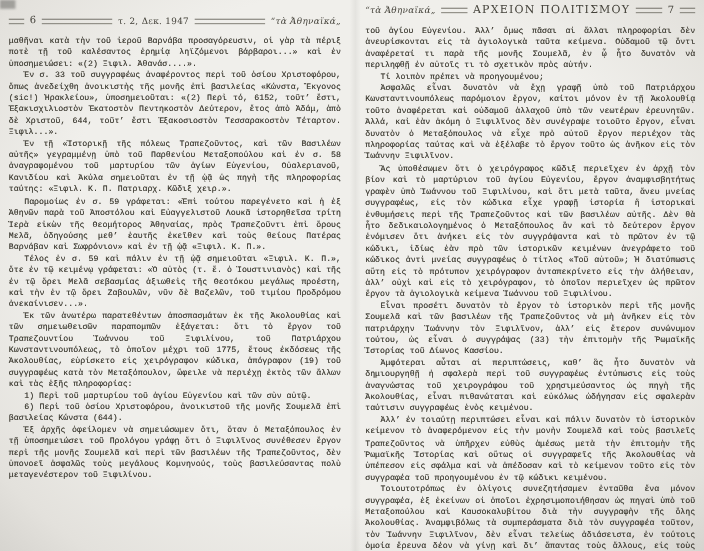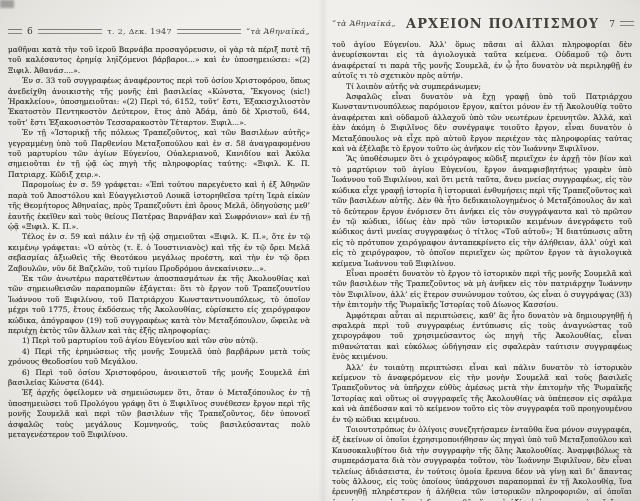--- a/index.html
+++ b/index.html
@@ -40,46 +40,46 @@
 
   .page-header {
     display: flex;
     align-items: center;
     gap: 5px;
     font-size: 8px;
     letter-spacing: 0.3px;
     color: #44423a;
     margin-bottom: 9px;
     white-space: nowrap;
-    margin-top: 12px;
   }
   .page-header .rule {
     flex: 1 1 auto;
     height: 3px;
     border-top: 1px solid #5a584f;
     border-bottom: 1px solid #6b695f;
     opacity: 0.75;
   }
   .page-header .rule.short {
     flex: 0 0 14px;
   }
   .pg-num { font-size: 9px; color: #3c3a33; }
   .run-title { font-style: italic; }
-  .section-title { letter-spacing: 1.1px; font-size: 13px; font-weight: bold; }
+  .section-title { letter-spacing: 1.1px; font-size: 10px; }
 
   .page-body {
     font-size: 7.5px;
     line-height: 10.4px;
     text-align: justify;
     color: #3a382f;
     text-shadow: 0 0 0.45px rgba(58,56,47,0.55);
   }
   .page-body p {
     margin: 0;
     text-indent: 14px;
+    font-family: Liberation Mono, monospace;
   }
   .page-body p.cont { text-indent: 0; }
   .corner-smudge {
     position: absolute;
     left: 0; top: 0;
     width: 14px; height: 8px;
     background: rgba(40,40,36,0.35);
     filter: blur(1px);
   }
 </style>
@@ -99,41 +99,40 @@
       <span class="run-title">“τὰ Ἀθηναϊκά„</span>
     </header>
     <div class="page-body">
       <p class="cont">μαθῆναι κατὰ τὴν τοῦ ἱεροῦ Βαρνάβα προσαγόρευσιν, οἱ γὰρ τὰ πέριξ ποτὲ τῇ τοῦ καλέσαντος ἐρημίᾳ ληϊζόμενοι βάρβαροι...» καὶ ἐν ὑποσημειώσει: «(2) Ξιφιλ. Ἀθανάσ....».</p>
       <p>Ἐν σ. 33 τοῦ συγγραφέως ἀναφέροντος περὶ τοῦ ὁσίου Χριστοφόρου, ὅπως ἀνεδείχθη ἀνοικιστὴς τῆς μονῆς ἐπὶ βασιλείας «Κώνστα, Ἔκγονος (sic!) Ἡρακλείου», ὑποσημειοῦται: «(2) Περὶ τό, 6152, τοῦτ’ ἔστι, Ἑξακισχιλιοστὸν Ἑκατοστὸν Πεντηκοστὸν Δεύτερον, ἔτος ἀπὸ Ἀδάμ, ἀπὸ δὲ Χριστοῦ, 644, τοῦτ’ ἔστι Ἑξακοσιοστὸν Τεσσαρακοστὸν Τέταρτον. Ξιφιλ...».</p>
       <p>Ἐν τῇ «Ἱστορικῇ τῆς πόλεως Τραπεζοῦντος, καὶ τῶν Βασιλέων αὐτῆς» γεγραμμένῃ ὑπὸ τοῦ Παρθενίου Μεταξοπούλου καὶ ἐν σ. 58 ἀναγραφομένου τοῦ μαρτυρίου τῶν ἁγίων Εὐγενίου, Οὐαλεριανοῦ, Κανιδίου καὶ Ἀκύλα σημειοῦται ἐν τῇ ᾠᾷ ὡς πηγὴ τῆς πληροφορίας ταύτης: «Ξιφιλ. Κ. Π. Πατριαρχ. Κῶδιξ χειρ.».</p>
       <p>Παρομοίως ἐν σ. 59 γράφεται: «Ἐπὶ τούτου παρεγένετο καὶ ἡ ἐξ Ἀθηνῶν παρὰ τοῦ Ἀποστόλου καὶ Εὐαγγελιστοῦ Λουκᾶ ἱστορηθεῖσα τρίτη Ἱερὰ εἰκὼν τῆς Θεομήτορος Ἀθηναίας, πρὸς Τραπεζοῦντι ἐπὶ ὄρους Μελᾶ, ὁδηγούσης μεθ’ ἑαυτῆς ἐκεῖθεν καὶ τοὺς θείους Πατέρας Βαρνάβαν καὶ Σωφρόνιον» καὶ ἐν τῇ ᾠᾷ «Ξιφιλ. Κ. Π.».</p>
       <p>Τέλος ἐν σ. 59 καὶ πάλιν ἐν τῇ ᾠᾷ σημειοῦται «Ξιφιλ. Κ. Π.», ὅτε ἐν τῷ κειμένῳ γράφεται: «Ὁ αὐτὸς (τ. ἔ. ὁ Ἰουστινιανὸς) καὶ τῆς ἐν τῷ ὄρει Μελᾶ σεβασμίας ἀξιωθεὶς τῆς Θεοτόκου μεγάλως προέστη, καὶ τὴν ἐν τῷ ὄρει Ζαβουλῶν, νῦν δὲ Βαζελῶν, τοῦ τιμίου Προδρόμου ἀνεκαίνισεν...».</p>
       <p>Ἐκ τῶν ἀνωτέρω παρατεθέντων ἀποσπασμάτων ἐκ τῆς Ἀκολουθίας καὶ τῶν σημειωθεισῶν παραπομπῶν ἐξάγεται: ὅτι τὸ ἔργον τοῦ Τραπεζουντίου Ἰωάννου τοῦ Ξιφιλίνου, τοῦ Πατριάρχου Κωνσταντινουπόλεως, τὸ ὁποῖον μέχρι τοῦ 1775, ἔτους ἐκδόσεως τῆς Ἀκολουθίας, εὑρίσκετο εἰς χειρόγραφον κώδικα, ἀπόγραφον (19) τοῦ συγγραφέως κατὰ τὸν Μεταξόπουλον, ὤφειλε νὰ περιέχῃ ἐκτὸς τῶν ἄλλων καὶ τὰς ἑξῆς πληροφορίας:</p>
       <p>1) Περὶ τοῦ μαρτυρίου τοῦ ἁγίου Εὐγενίου καὶ τῶν σὺν αὐτῷ.</p>
-      <p>4) Περὶ τῆς ἐρημώσεως τῆς μονῆς Σουμελᾶ ὑπὸ βαρβάρων μετὰ τοὺς χρόνους Θεοδοσίου τοῦ Μεγάλου.</p>
       <p>6) Περὶ τοῦ ὁσίου Χριστοφόρου, ἀνοικιστοῦ τῆς μονῆς Σουμελᾶ ἐπὶ βασιλείας Κώνστα (644).</p>
       <p>Ἐξ ἀρχῆς ὀφείλομεν νὰ σημειώσωμεν ὅτι, ὅταν ὁ Μεταξόπουλος ἐν τῇ ὑποσημειώσει τοῦ Προλόγου γράφῃ ὅτι ὁ Ξιφιλῖνος συνέθεσεν ἔργον περὶ τῆς μονῆς Σουμελᾶ καὶ περὶ τῶν βασιλέων τῆς Τραπεζοῦντος, δὲν ὑπονοεῖ ἀσφαλῶς τοὺς μεγάλους Κομνηνούς, τοὺς βασιλεύσαντας πολὺ μεταγενέστερον τοῦ Ξιφιλίνου.</p>
 
     </div>
   </section>
 
   <div class="gutter-shadow"></div>
 
   <section class="page right">
     <header class="page-header">
       <span class="run-title">“τὰ Ἀθηναϊκά„</span>
       <span class="rule"></span>
       <span class="section-title">ΑΡΧΕΙΟΝ ΠΟΛΙΤΙΣΜΟΥ</span>
       <span class="rule"></span>
       <span class="pg-num">7</span>
       <span class="rule short"></span>
     </header>
     <div class="page-body">
       <p class="cont">τοῦ ἁγίου Εὐγενίου. Ἀλλ’ ὅμως πᾶσαι αἱ ἄλλαι πληροφορίαι δὲν ἀνευρίσκονται εἰς τὰ ἁγιολογικὰ ταῦτα κείμενα. Οὐδαμοῦ τῷ ὄντι ἀναφέρεταί τι παρὰ τῆς μονῆς Σουμελᾶ, ἐν ᾧ ἦτο δυνατὸν νὰ περιληφθῇ ἐν αὐτοῖς τι τὸ σχετικὸν πρὸς αὐτήν.</p>
-      <p>Τί λοιπὸν αὐτῆς νὰ συμπεράνωμεν;</p>
+      <p>Τί λοιπὸν πρέπει νὰ προηγουμένου;</p>
       <p>Ἀσφαλῶς εἶναι δυνατὸν νὰ ἔχῃ γραφῇ ὑπὸ τοῦ Πατριάρχου Κωνσταντινουπόλεως παρόμοιον ἔργον, καίτοι μόνον ἐν τῇ Ἀκολουθίᾳ τοῦτο ἀναφέρεται καὶ οὐδαμοῦ ἀλλαχοῦ ὑπὸ τῶν νεωτέρων ἐρευνητῶν. Ἀλλά, καὶ ἐὰν ἀκόμη ὁ Ξιφιλῖνος δὲν συνέγραψε τοιοῦτο ἔργον, εἶναι δυνατὸν ὁ Μεταξόπουλος νὰ εἶχε πρὸ αὐτοῦ ἔργον περιέχον τὰς πληροφορίας ταύτας καὶ νὰ ἐξέλαβε τὸ ἔργον τοῦτο ὡς ἀνῆκον εἰς τὸν Ἰωάννην Ξιφιλῖνον.</p>
       <p>Ἂς ὑποθέσωμεν ὅτι ὁ χειρόγραφος κῶδιξ περιεῖχεν ἐν ἀρχῇ τὸν βίον καὶ τὸ μαρτύριον τοῦ ἁγίου Εὐγενίου, ἔργον ἀναμφισβητήτως γραφὲν ὑπὸ Ἰωάννου τοῦ Ξιφιλίνου, καὶ ὅτι μετὰ ταῦτα, ἄνευ μνείας συγγραφέως, εἰς τὸν κώδικα εἶχε γραφῇ ἱστορία ἢ ἱστορικαὶ ἐνθυμήσεις περὶ τῆς Τραπεζοῦντος καὶ τῶν βασιλέων αὐτῆς. Δὲν θὰ ἦτο δεδικαιολογημένος ὁ Μεταξόπουλος ἂν καὶ τὸ δεύτερον ἔργον ἐνόμισεν ὅτι ἀνήκει εἰς τὸν συγγράψαντα καὶ τὸ πρῶτον ἐν τῷ κώδικι, ἰδίως ἐὰν πρὸ τῶν ἱστορικῶν κειμένων ἀνεγράφετο τοῦ κώδικος ἀντὶ μνείας συγγραφέως ὁ τίτλος «Τοῦ αὐτοῦ»; Ἡ διατύπωσις αὕτη εἰς τὸ πρότυπον χειρόγραφον ἀνταπεκρίνετο εἰς τὴν ἀλήθειαν, ἀλλ’ οὐχὶ καὶ εἰς τὸ χειρόγραφον, τὸ ὁποῖον περιεῖχεν ὡς πρῶτον ἔργον τὰ ἁγιολογικὰ κείμενα Ἰωάννου τοῦ Ξιφιλίνου.</p>
       <p>Εἶναι προσέτι δυνατὸν τὸ ἔργον τὸ ἱστορικὸν περὶ τῆς μονῆς Σουμελᾶ καὶ τῶν βασιλέων τῆς Τραπεζοῦντος νὰ μὴ ἀνῆκεν εἰς τὸν πατριάρχην Ἰωάννην τὸν Ξιφιλῖνον, ἀλλ’ εἰς ἕτερον συνώνυμον τούτου, ὡς εἶναι ὁ συγγράψας (33) τὴν ἐπιτομὴν τῆς Ῥωμαϊκῆς Ἱστορίας τοῦ Δίωνος Κασσίου.</p>
       <p>Ἀμφότεραι αὗται αἱ περιπτώσεις, καθ’ ἃς ἦτο δυνατὸν νὰ δημιουργηθῇ ἡ σφαλερὰ περὶ τοῦ συγγραφέως ἐντύπωσις εἰς τοὺς ἀναγνώστας τοῦ χειρογράφου τοῦ χρησιμεύσαντος ὡς πηγὴ τῆς Ἀκολουθίας, εἶναι πιθανώταται καὶ εὐκόλως ὡδήγησαν εἰς σφαλερὰν ταύτισιν συγγραφέως ἑνὸς κειμένου.</p>
       <p>Ἀλλ’ ἐν τοιαύτῃ περιπτώσει εἶναι καὶ πάλιν δυνατὸν τὸ ἱστορικὸν κείμενον τὸ ἀναφερόμενον εἰς τὴν μονὴν Σουμελᾶ καὶ τοὺς βασιλεῖς Τραπεζοῦντος νὰ ὑπῆρχεν εὐθὺς ἀμέσως μετὰ τὴν ἐπιτομὴν τῆς Ῥωμαϊκῆς Ἱστορίας καὶ οὕτως οἱ συγγραφεῖς τῆς Ἀκολουθίας νὰ ὑπέπεσον εἰς σφάλμα καὶ νὰ ἀπέδοσαν καὶ τὸ κείμενον τοῦτο εἰς τὸν συγγραφέα τοῦ προηγουμένου ἐν τῷ κώδικι κειμένου.</p>
       <p>Τοιουτοτρόπως ἐν ὀλίγοις συνεζητήσαμεν ἐνταῦθα ἕνα μόνον συγγραφέα, ἐξ ἐκείνων οἱ ὁποῖοι ἐχρησιμοποιήθησαν ὡς πηγαὶ ὑπὸ τοῦ Μεταξοπούλου καὶ Καυσοκαλυβίτου διὰ τὴν συγγραφὴν τῆς ὅλης Ἀκολουθίας. Ἀναμφιβόλως τὰ συμπεράσματα διὰ τὸν συγγραφέα τοῦτον, τὸν Ἰωάννην Ξιφιλῖνον, δὲν εἶναι τελείως ἀδιάσειστα, ἐν τούτοις ὁμοία ἔρευνα δέον νὰ γίνῃ καὶ δι’ ἅπαντας τοὺς ἄλλους, εἰς τοὺς ὁποίους ὑπάρχουσι παραπομπαὶ ἐν τῇ Ἀκολουθίᾳ, ἵνα ἐρευνηθῇ πληρέστερον ἡ ἀλήθεια τῶν ἱστορικῶν πληροφοριῶν, αἱ ὁποῖαι ἐνυπάρχουσιν ἐκεῖ, καὶ διαπιστωθῇ οὕτως ἡ ἀξία ἡ ἐπιστημονικὴ τοῦ ἔργου τῶν συγγραφέων τῆς Ἀκολουθίας.</p>
 
     </div>
   </section>
 </div>

